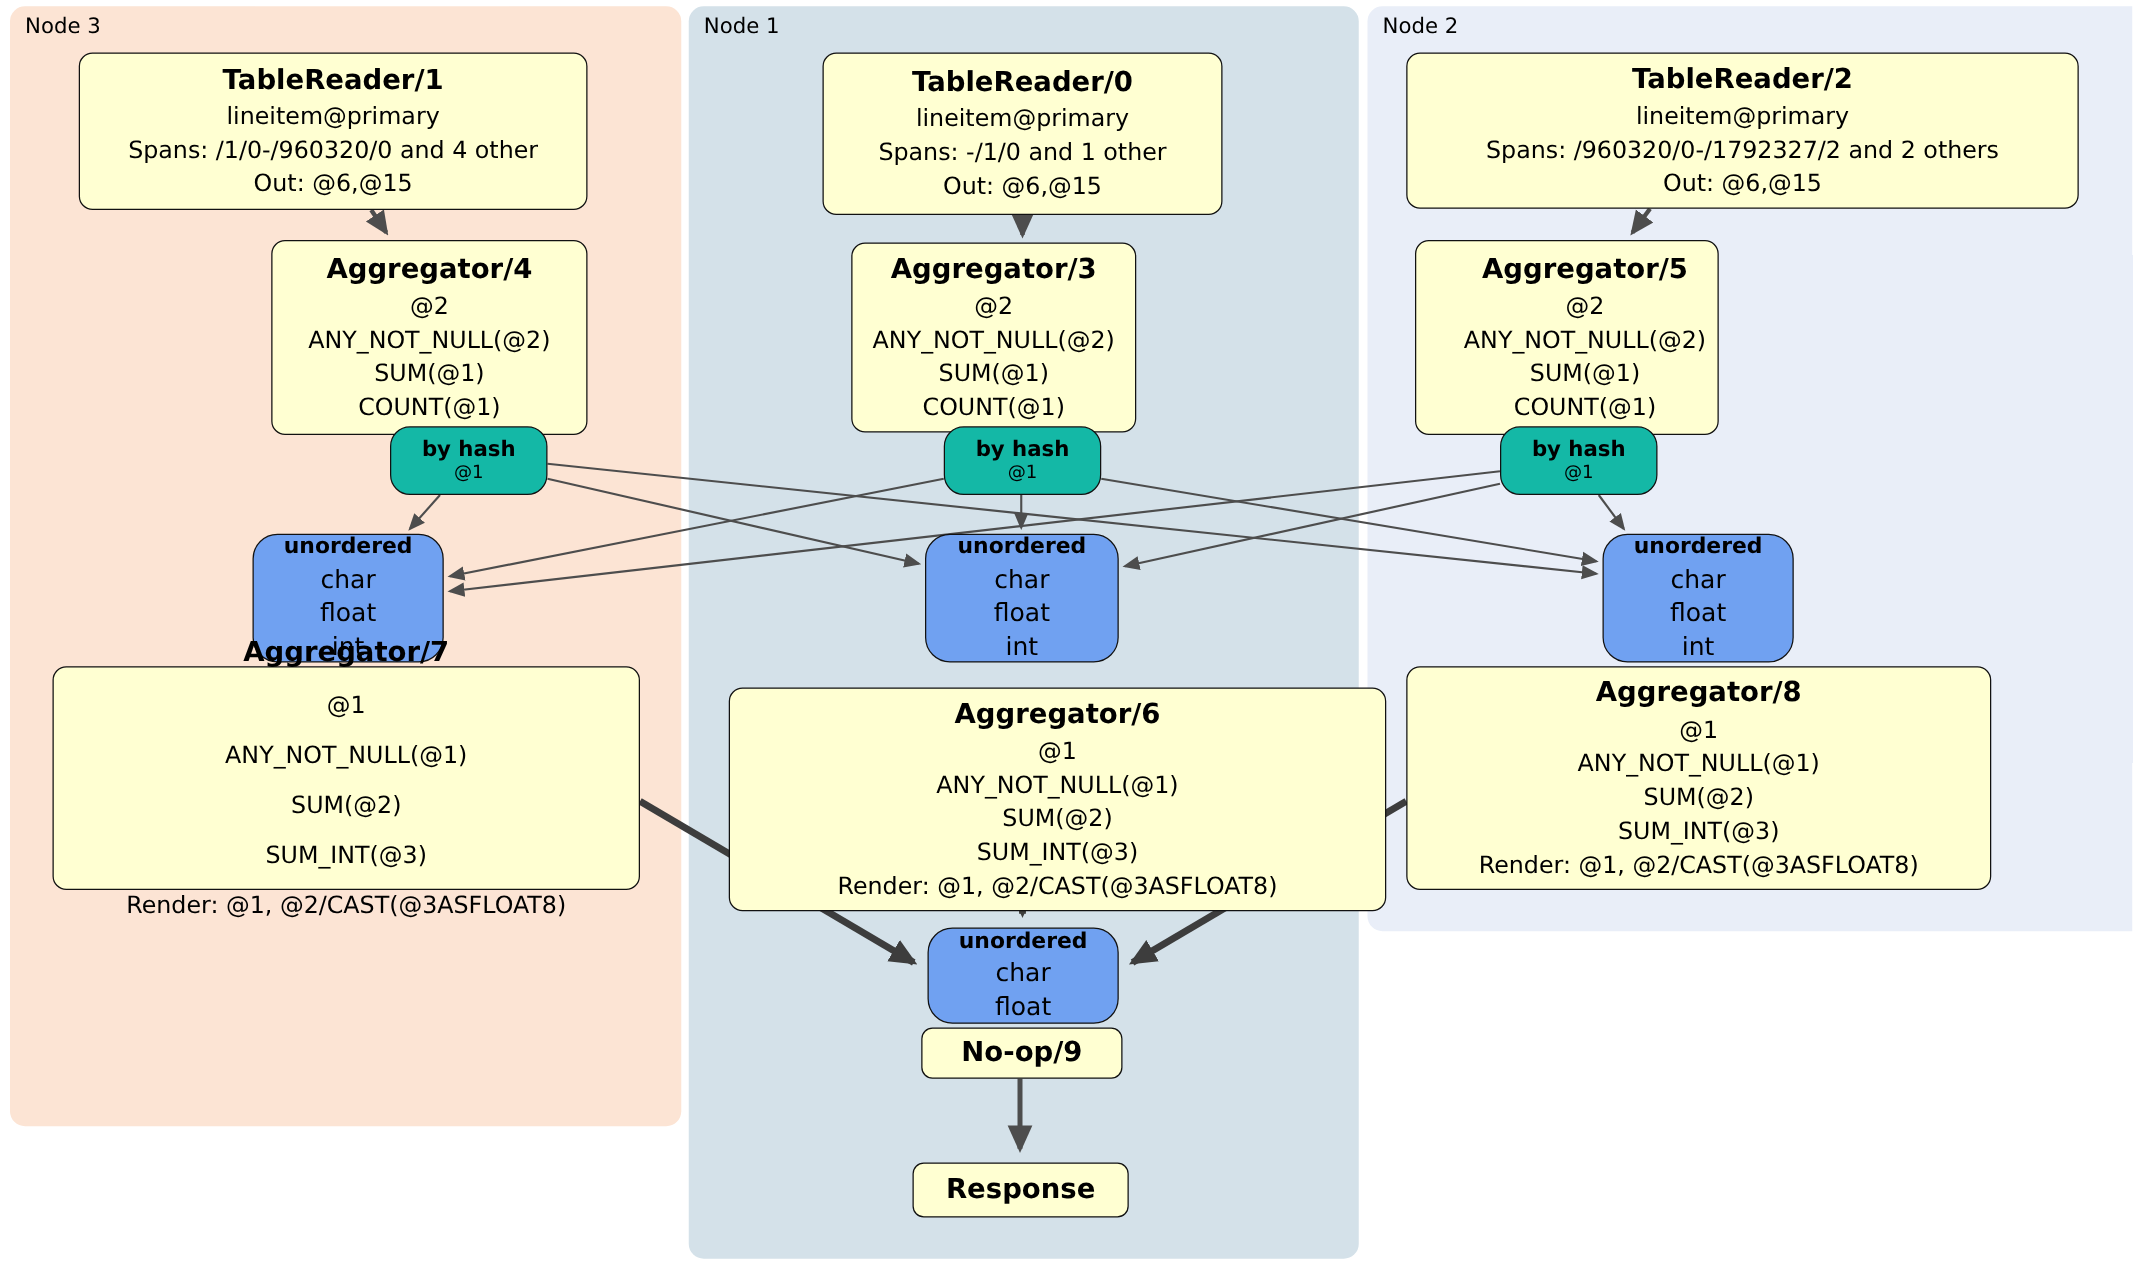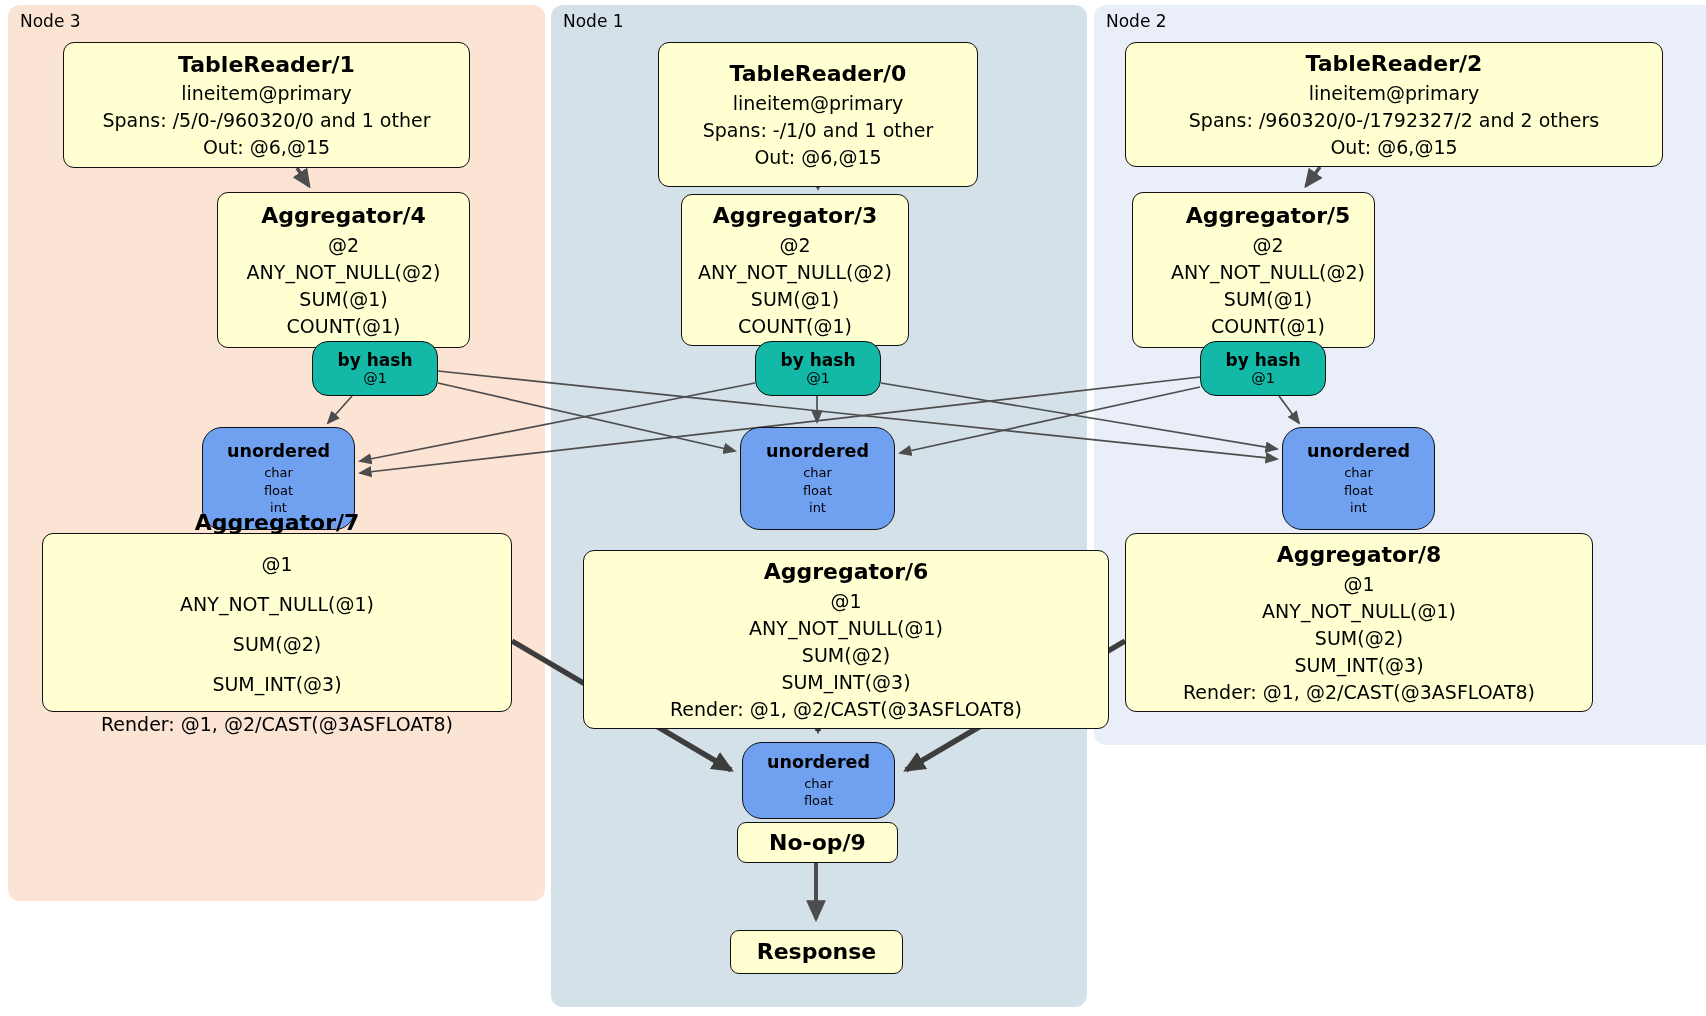--- a/index.html
+++ b/index.html
@@ -28,25 +28,25 @@
   .router {
     background:#14b8a6; border-radius:16px; line-height:1.2; padding:3px 4px;
   }
   .router .rt-label { font-weight:bold; font-size:17px; }
   .router .rt-sub   { font-size:14.5px; }
 
   .sync {
     background:#70a1f1; border-radius:20px; line-height:1.35; padding:3px 4px;
   }
   .sync .sy-label { font-weight:bold; font-size:17.5px; }
-  .sync .sy-item  { font-size:13px; }
+  .sync .sy-item  { font-size:20px; }
 
   
   #tr1  { left:63px;  top:42px; width:407px; height:126px; }
-  #tr0  { left:658px; top:42px; width:320px; height:145px; }
+  #tr0  { left:658px; top:42px; width:320px; height:130px; }
   #tr2  { left:1125px;top:42px; width:538px; height:125px; }
   
   #agg4 { left:217px; top:192px; width:253px; height:156px; }
   #agg3 { left:681px; top:194px; width:228px; height:152px; }
   #agg5 { left:1132px;top:192px; width:243px; height:156px;padding-left:33px; }
   
   #bh3  { left:312px; top:341px; width:126px; height:55px; }
   #bh1  { left:755px; top:341px; width:126px; height:55px; }
   #bh2  { left:1200px;top:341px; width:126px; height:55px; }
   
@@ -107,21 +107,21 @@
     <line x1="512" y1="641" x2="731" y2="770" stroke="#3d3d3d" stroke-width="5.5" marker-end="url(#arr-thick)"></line>
     <line x1="818" y1="712" x2="818" y2="731" stroke="#3d3d3d" stroke-width="5.5" marker-end="url(#arr-thick)"></line>
     <line x1="1125" y1="641" x2="906" y2="770" stroke="#3d3d3d" stroke-width="5.5" marker-end="url(#arr-thick)"></line>
 
     <line x1="816" y1="863" x2="816" y2="919" stroke="#4d4d4d" stroke-width="4" marker-end="url(#arr-mid)"></line>
   </svg>
 
   <div class="box" id="tr1">
     <div class="title">TableReader/1</div>
     <div class="row">lineitem@primary</div>
-    <div class="row">Spans: /5/0-/960320/0 and 1 other</div>
+    <div class="row">Spans: /1/0-/960320/0 and 4 other</div>
     <div class="row">Out: @6,@15</div>
   </div>
   <div class="box" id="agg4">
     <div class="title">Aggregator/4</div>
     <div class="row">@2</div>
     <div class="row">ANY_NOT_NULL(@2)</div>
     <div class="row">SUM(@1)</div>
     <div class="row">COUNT(@1)</div>
   </div>
   <div class="box router" id="bh3">

